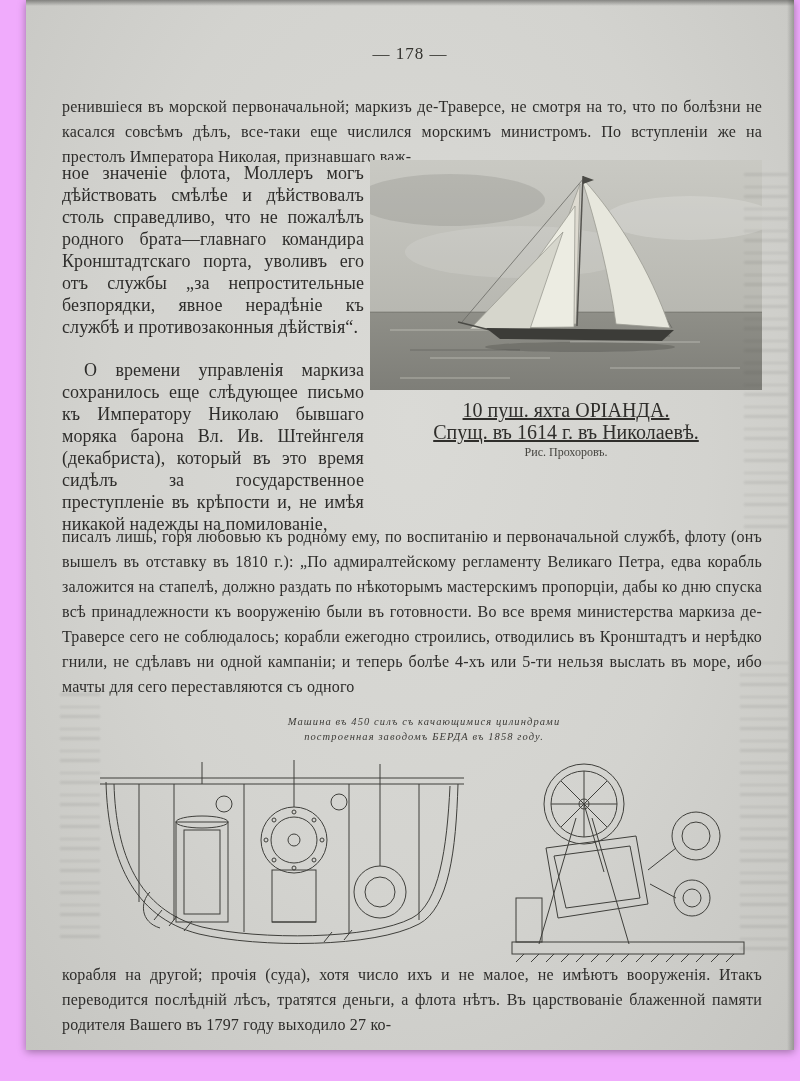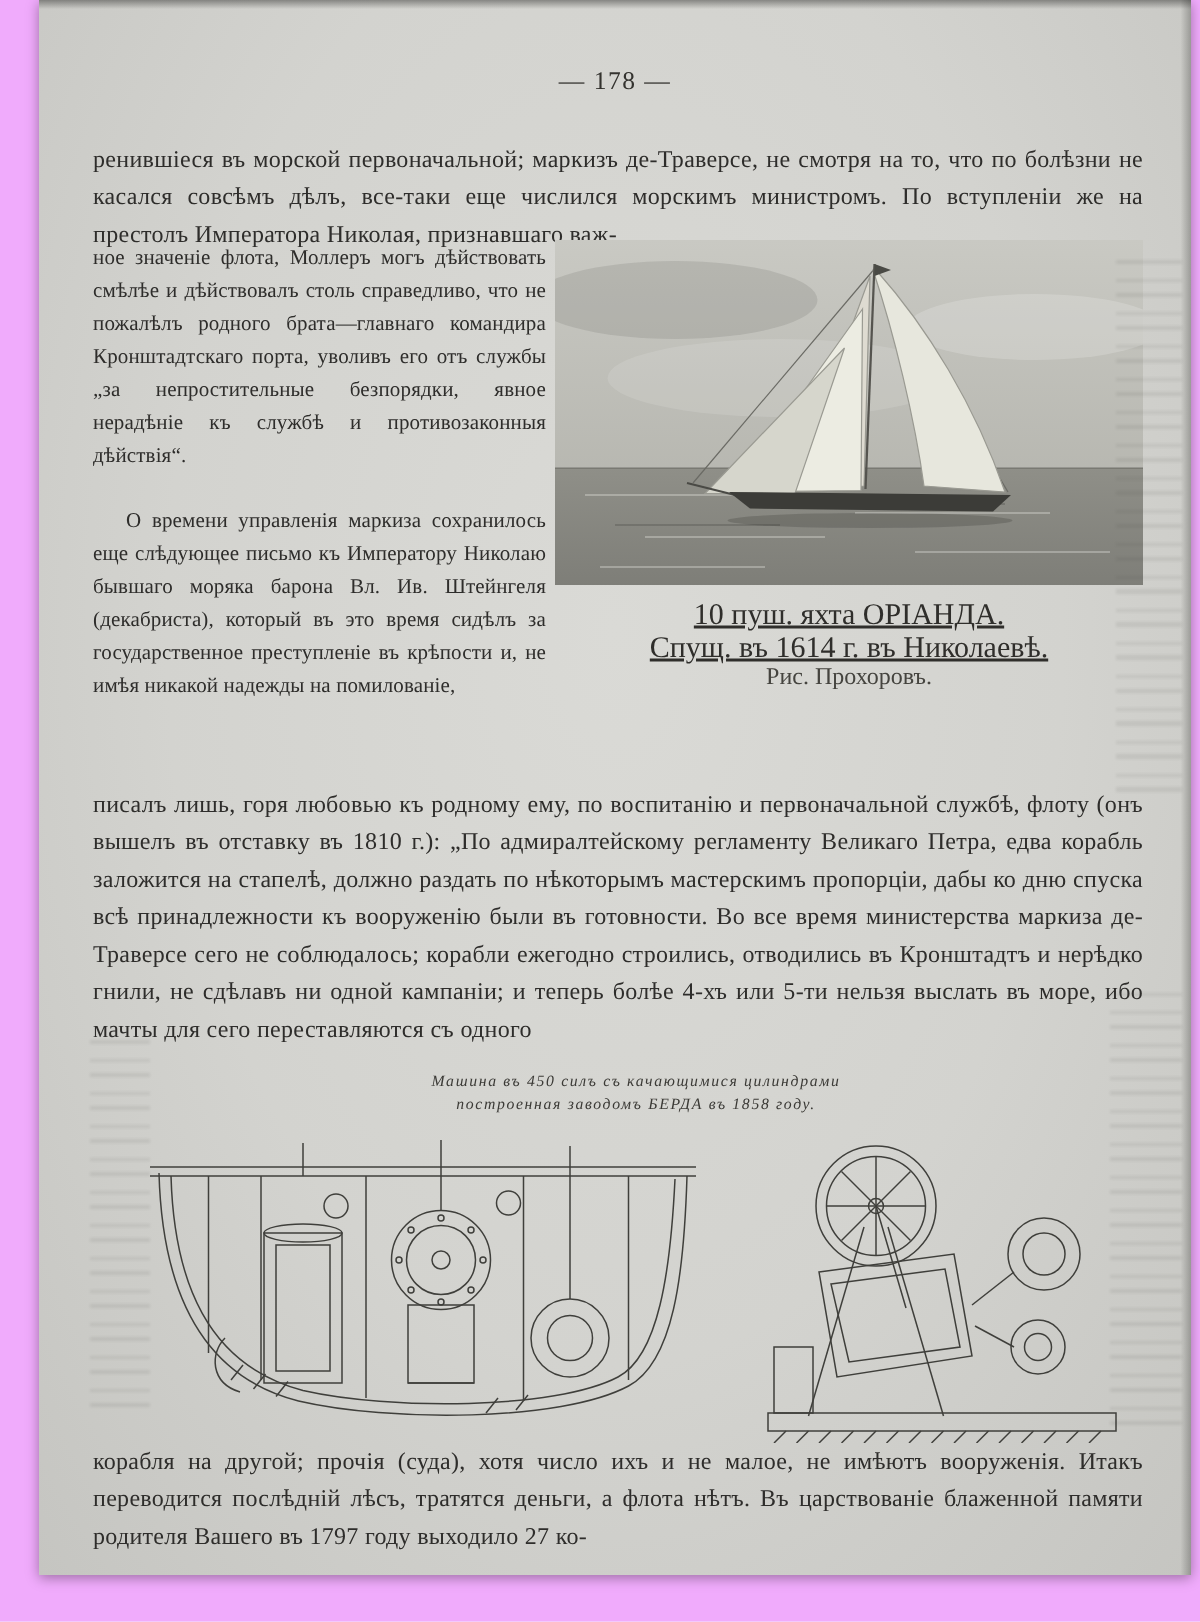--- a/index.html
+++ b/index.html
@@ -30,35 +30,35 @@
     position:absolute;top:44px;left:0;width:100%;
     text-align:center;font-size:17px;letter-spacing:1px;color:#34332f;
   }
   p{margin:0;color:#2e2d2b;}
   .body-text{
     position:absolute;text-align:justify;
     font-size:16px;line-height:25px;letter-spacing:0.2px;
   }
   #para-1{left:36px;top:94px;width:700px;}
   .left-col{position:absolute;left:36px;top:162px;width:302px;}
-  .left-col p{text-align:justify;font-size:14px;line-height:22px;letter-spacing:0.1px;}
+  .left-col p{text-align:justify;font-size:18px;line-height:22px;letter-spacing:0.1px;}
   .left-col p.indent{text-indent:22px;margin-top:21px;}
   #para-4{left:36px;top:524px;width:700px;}
   #para-5{left:36px;top:962px;width:700px;}
 
   .yacht-figure{position:absolute;left:344px;top:160px;width:392px;}
   .yacht-image{
     width:392px;height:230px;
     box-shadow:inset 0 0 18px rgba(40,40,36,0.25);
     background:#bdbdb7;
   }
   .yacht-image svg{display:block;}
   .yacht-caption{margin-top:9px;text-align:center;color:#2f2e2b;}
   .yacht-caption .cap-line{font-size:20px;line-height:22px;text-decoration:underline;}
-  .yacht-caption .cap-credit{font-size:16px;line-height:18px;color:#45443f;}
+  .yacht-caption .cap-credit{font-size:12px;line-height:18px;color:#45443f;}
 
   .engine-figure{position:absolute;left:0;top:700px;width:768px;text-align:center;}
   .engine-caption{
     font-size:10.5px;line-height:15px;font-style:italic;
     letter-spacing:1.1px;color:#3b3a36;
   }
   .engine-drawing{margin-top:8px;display:inline-block;}
 
   .bleed{
     position:absolute;pointer-events:none;

